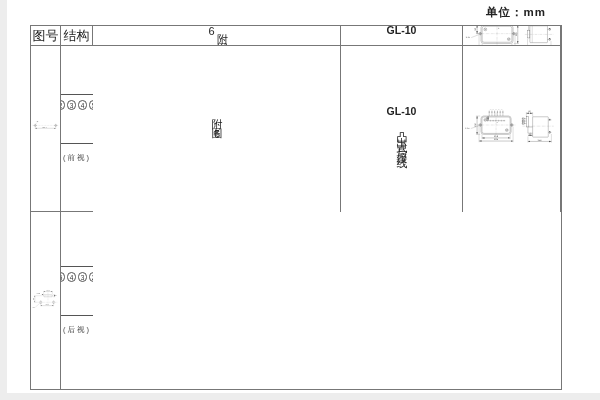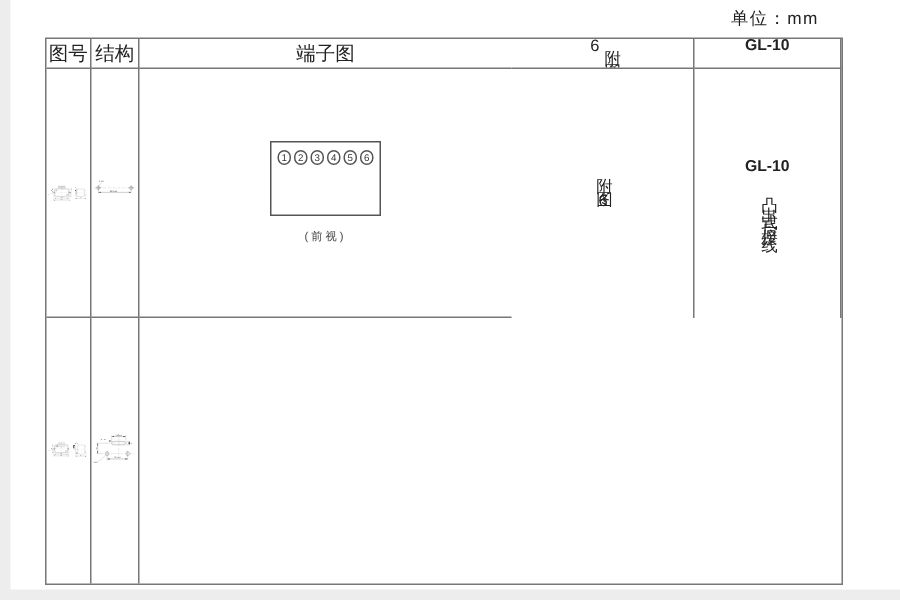--- a/index.html
+++ b/index.html
@@ -5,21 +5,21 @@
   html,body{margin:0;padding:0;}
   body{
     width:600px;height:400px;position:relative;overflow:hidden;
     background:#ffffff;
     font-family:"Liberation Sans","DejaVu Sans",sans-serif;
     color:#222;
   }
   .edge-left{position:absolute;left:0;top:0;width:7px;height:400px;background:#ededed;}
   .edge-bottom{position:absolute;left:0;bottom:0;width:600px;height:7px;background:#ededed;}
   .unit-label{
-    position:absolute;top:5px;right:54px;font-size:11.5px;color:#222;letter-spacing:1px;
+    position:absolute;top:5px;right:54px;font-size:11.5px;color:#222;letter-spacing:1px;font-weight:bold;
   }
   .tbl{
     position:absolute;left:30px;top:25px;
     display:grid;
     grid-template-columns:30px 32px 248px 122px 98px;
     grid-template-rows:20px 166px 177px;
     border:1px solid #777;
     background:#fff;
   }
   .c{
@@ -68,21 +68,20 @@
 
 <div class="edge-left"></div>
 <div class="edge-bottom"></div>
 
 <div class="unit-label">单位：mm</div>
 
 <div class="tbl">
 
   <div class="c hdr">图号</div>
   <div class="c hdr">结构</div>
-  <div class="c hdr lastcol">端子图</div>
 
   <div class="c">
     <span class="vtext">附图6</span>
   </div>
 
   <div class="c structure-cell">
     <span class="model">GL-10</span>
     <span class="struct-v">凸出式前接线</span>
   </div>
 
@@ -411,14 +410,25 @@
           <text x="68" y="108" font-size="4.5" text-anchor="middle" stroke="none">219 ±1</text>
         </g>
         <g>
           <text x="5" y="120" font-size="4.5" stroke="none">2-Φ6</text>
           <line x1="18" y1="117" x2="37" y2="100" stroke-width="0.5"></line>
         </g>
       </g>
     </svg>
   </div>
 
+  <div class="c tcell lastcol lastrow">
+    <div class="tbox">
+      <span class="tnum">6</span>
+      <span class="tnum">5</span>
+      <span class="tnum">4</span>
+      <span class="tnum">3</span>
+      <span class="tnum">2</span>
+      <span class="tnum">1</span>
+    </div>
+    <div class="tview">(后视)</div>
+  </div>
 
 </div>
 
 </body></html>

